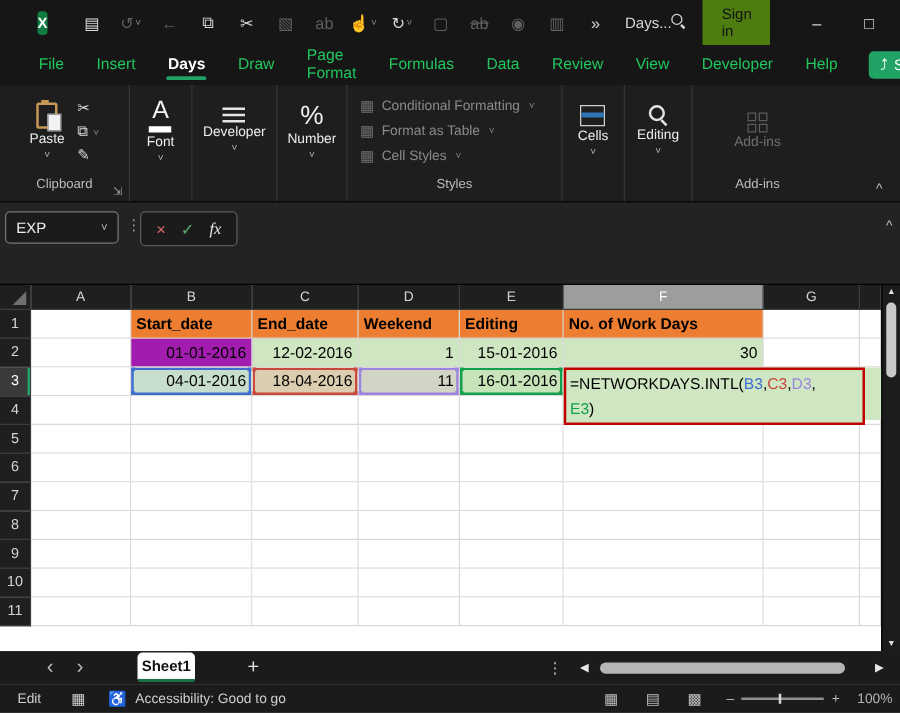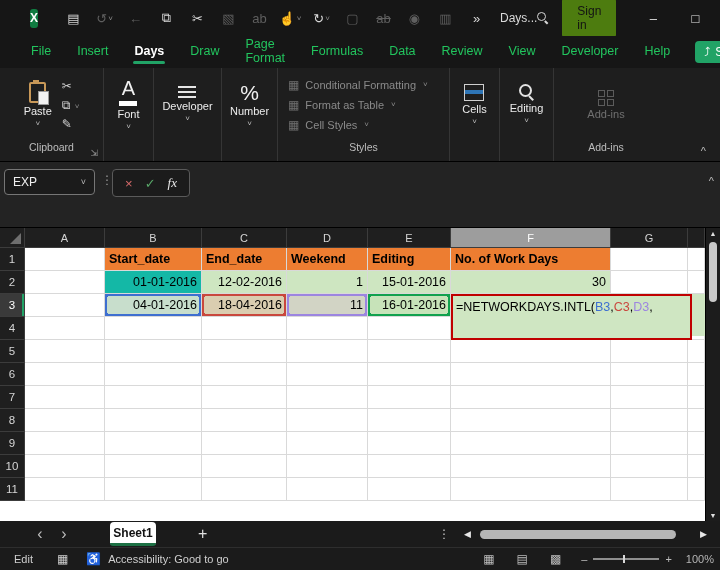--- a/index.html
+++ b/index.html
@@ -371,21 +371,21 @@
         <div class="cell hdr" style="width: 85px; background: rgb(237, 125, 49);">End_date</div>
         <div class="cell hdr" style="width: 81px; background: rgb(237, 125, 49);">Weekend</div>
         <div class="cell hdr" style="width: 83px; background: rgb(237, 125, 49);">Editing</div>
         <div class="cell hdr" style="width: 160px; background: rgb(237, 125, 49);">No. of Work Days</div>
         <div class="cell" style="width: 77px;"></div>
         <div class="cell" style="width: 17px;"></div>
       </div>
       <div class="grow">
         <div class="rhead" style="width: 25px;">2</div>
         <div class="cell" style="width: 80px;"></div>
-        <div class="cell num" style="width: 97px; background: #14b8a6;">01-01-2016</div>
+        <div class="cell num" style="width: 97px; background: #a21caf;">01-01-2016</div>
         <div class="cell num" style="width: 85px; background: rgb(206, 230, 193);">12-02-2016</div>
         <div class="cell num" style="width: 81px; background: rgb(206, 230, 193);">1</div>
         <div class="cell num" style="width: 83px; background: rgb(206, 230, 193);">15-01-2016</div>
         <div class="cell num" style="width: 160px; background: rgb(206, 230, 193);">30</div>
         <div class="cell" style="width: 77px;"></div>
         <div class="cell" style="width: 17px;"></div>
       </div>
       <div class="grow">
         <div class="rhead sel" style="width: 25px;">3</div>
         <div class="cell" style="width: 80px;"></div>
@@ -481,20 +481,21 @@
         <div class="cell" style="width: 85px;"></div>
         <div class="cell" style="width: 81px;"></div>
         <div class="cell" style="width: 83px;"></div>
         <div class="cell" style="width: 160px;"></div>
         <div class="cell" style="width: 77px;"></div>
         <div class="cell" style="width: 17px;"></div>
       </div>
       <div class="editwrap" style="background: rgb(207, 230, 194);">
         <div class="editbox" style="border-color: rgb(192, 0, 0); background: rgb(207, 230, 194);">
           <div><span style="color: rgb(0, 0, 0);">=NETWORKDAYS.INTL(</span><span style="color: rgb(62, 111, 208);">B3</span><span style="color: rgb(0, 0, 0);">,</span><span style="color: rgb(201, 71, 61);">C3</span><span style="color: rgb(0, 0, 0);">,</span><span style="color: rgb(156, 133, 224);">D3</span><span style="color: rgb(0, 0, 0);">,</span></div>
+          <div><span style="color: rgb(17, 161, 78);">E3</span><span style="color: rgb(0, 0, 0);">)</span></div>
         </div>
       </div>
     </div>
   <div class="vscroll">
     <span class="varrow" style="top:2px">▲</span>
     <div class="vthumb"></div>
     <span class="varrow" style="bottom:2px">▼</span>
   </div>
 
   <div class="sheetbar">

